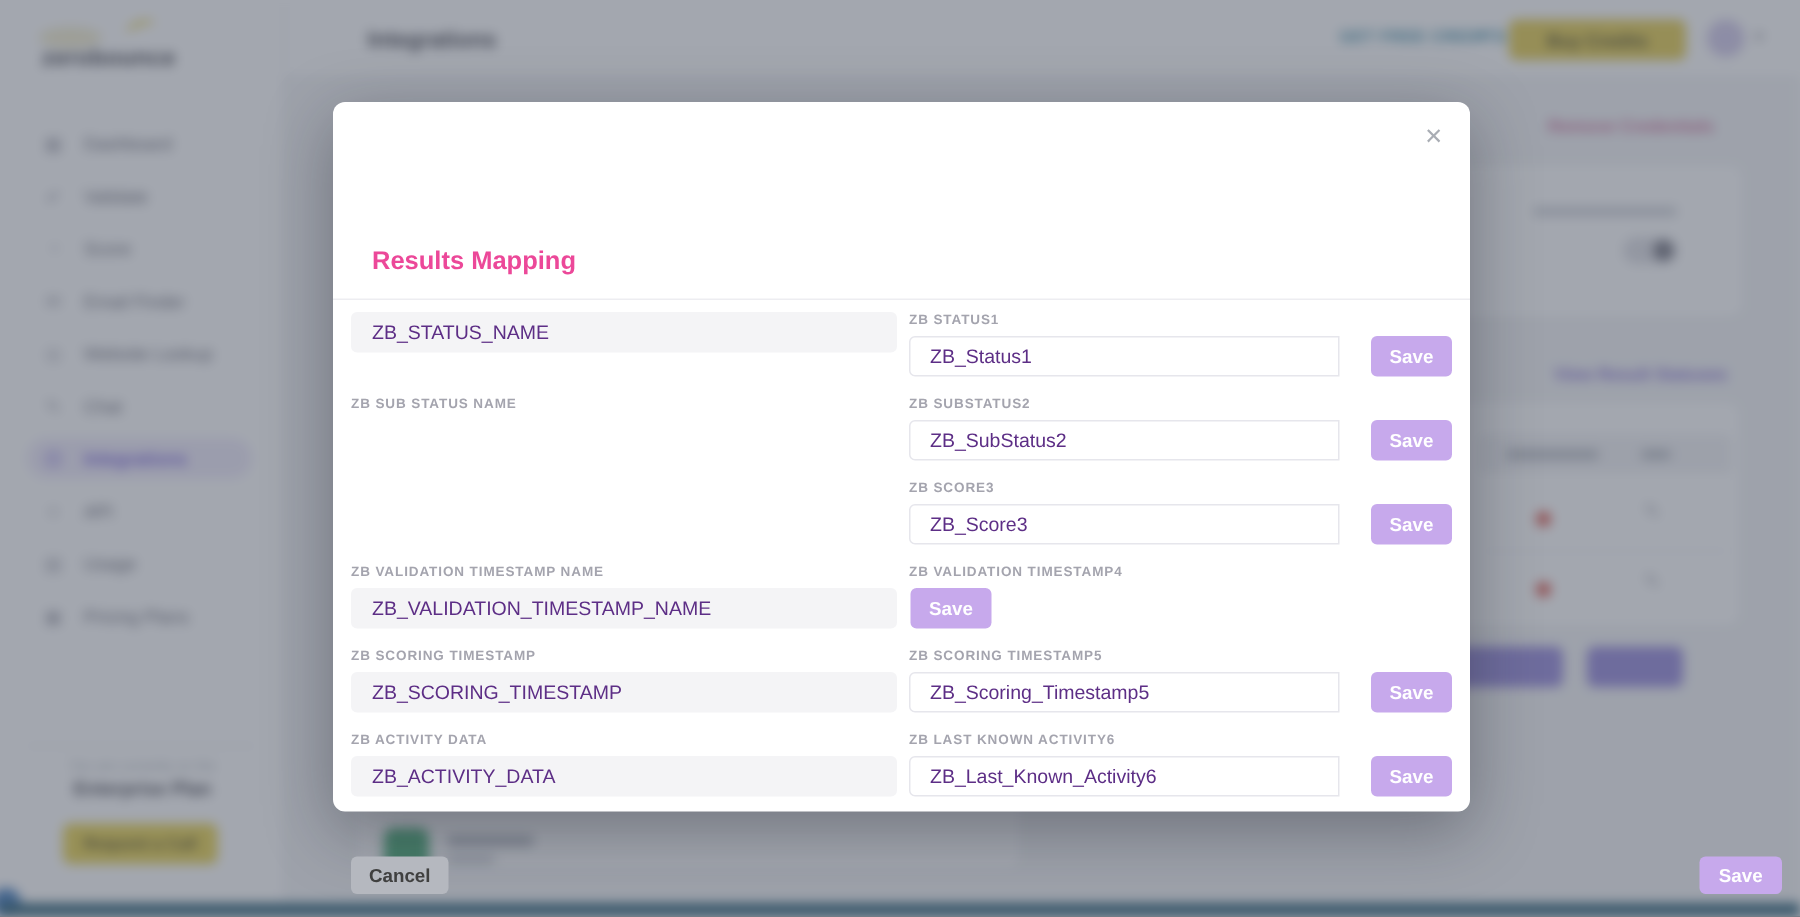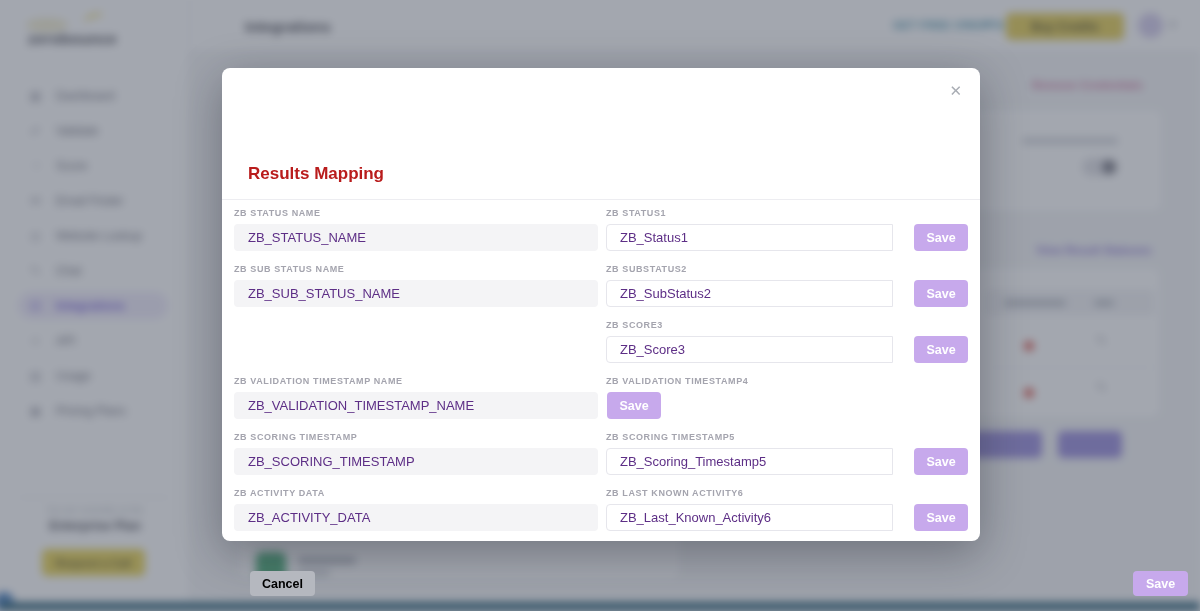--- a/index.html
+++ b/index.html
@@ -55,33 +55,33 @@
   .row-div{height:1px;background:#ececf0;}
 
   .green-ico{width:30px;height:30px;border-radius:6px;background:#33a365;}
   .teal-bar{left:0;top:602px;width:1200px;height:9px;background:#155069;}
   .chat-dot{left:-6px;top:592px;width:20px;height:20px;border-radius:50%;background:#2e6db5;}
 
   
   .modal{left:222px;top:68px;width:758px;height:473px;background:#fff;border-radius:8px;
          box-shadow:0 12px 45px rgba(20,22,35,.35);z-index:10;}
   .modal-close{right:14px;top:10px;position:absolute;font-size:15px;color:#a9adb4;cursor:pointer;padding:4px;}
-  .modal-title{left:26px;top:96px;position:absolute;font-size:17px;font-weight:bold;color:#b91c1c;}
+  .modal-title{left:26px;top:96px;position:absolute;font-size:17px;font-weight:bold;color:#ec4899;}
   .modal-hdiv{left:0;top:131px;position:absolute;width:758px;height:1px;background:#ededf1;}
 
   .form{position:absolute;left:12px;top:140px;width:734px;}
   .frow{display:flex;gap:8px;margin-bottom:13px;}
   .fcol-l{width:364px;}
   .fcol-r{width:362px;display:flex;flex-direction:column;}
   .flabel{font-size:9px;font-weight:bold;letter-spacing:.6px;color:#a4a4ae;text-transform:uppercase;margin-bottom:6px;height:10px;}
   .fvalue-ro{height:27px;background:#f4f4f6;border-radius:4px;font-size:13px;color:#5d2e86;line-height:27px;padding-left:14px;}
   .fctrl{display:flex;height:27px;gap:20px;}
   .finput{flex:1;height:27px;border:1px solid #e6e6ec;border-radius:4px 0 0 4px;font-size:13px;color:#5d2e86;padding-left:13px;outline:none;}
   .fsave{width:54px;height:27px;margin-left:1px;background:#c7a9ec;color:#fff;border:none;border-radius:4px;font-size:12.5px;font-weight:bold;cursor:pointer;}
-  .modal-footer-cancel{position:absolute;left:12px;top:503px;width:65px;height:25px;background:#b5b8bf;color:#000000;border:none;border-radius:4px;font-size:12.5px;font-weight:bold;cursor:pointer;margin-left:16px;}
+  .modal-footer-cancel{position:absolute;left:12px;top:503px;width:65px;height:25px;background:#b5b8bf;color:#404040;border:none;border-radius:4px;font-size:12.5px;font-weight:bold;cursor:pointer;}
   .modal-footer-save{position:absolute;left:911px;top:503px;width:55px;height:25px;background:#c7a9ec;color:#fff;border:none;border-radius:4px;font-size:12.5px;font-weight:bold;cursor:pointer;}
 </style>
 </head>
 <body>
 
 <div class="stage">
 
   <div class="bg">
 
     <div class="abs content-bg"></div>
@@ -189,36 +189,34 @@
 
   <div class="abs modal">
     <div class="modal-close">✕</div>
     <div class="modal-title">Results Mapping</div>
     <div class="modal-hdiv"></div>
 
     <div class="form">
 
       <div class="frow">
         <div class="fcol-l">
-          <div class="flabel">ZB STATUS NAME</div>
           <div class="fvalue-ro">ZB_STATUS_NAME</div>
         </div>
         <div class="fcol-r">
           <div class="flabel">ZB STATUS1</div>
           <div class="fctrl">
             <input class="finput" value="ZB_Status1" style="">
             <button class="fsave">Save</button>
           </div>
         </div>
       </div>
 
       <div class="frow">
         <div class="fcol-l">
           <div class="flabel">ZB SUB STATUS NAME</div>
-          <div class="fvalue-ro">ZB_SUB_STATUS_NAME</div>
         </div>
         <div class="fcol-r">
           <div class="flabel">ZB SUBSTATUS2</div>
           <div class="fctrl">
             <input class="finput" value="ZB_SubStatus2" style="">
             <button class="fsave">Save</button>
           </div>
         </div>
       </div>
 

